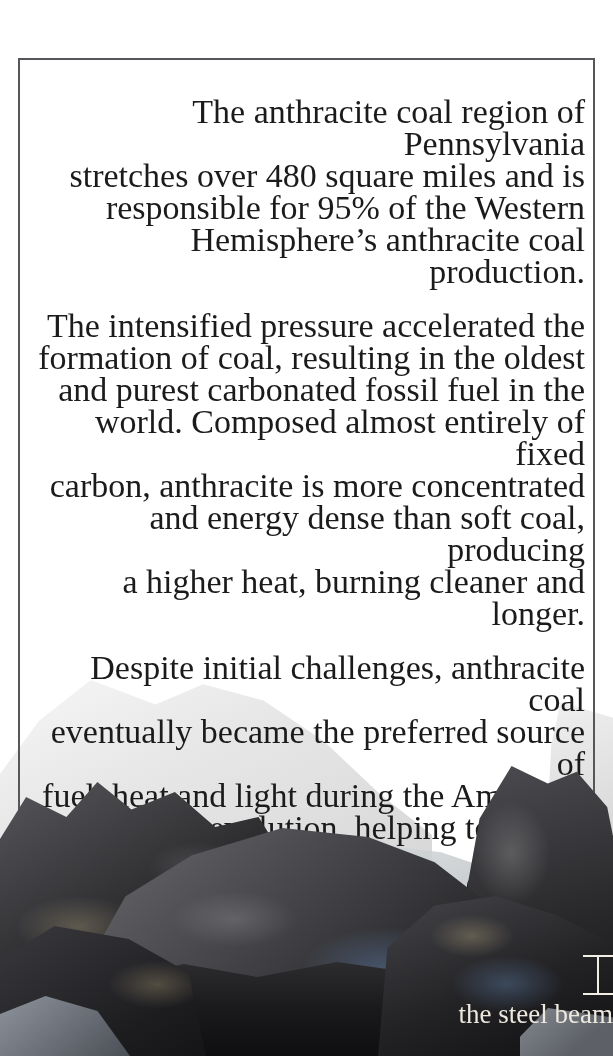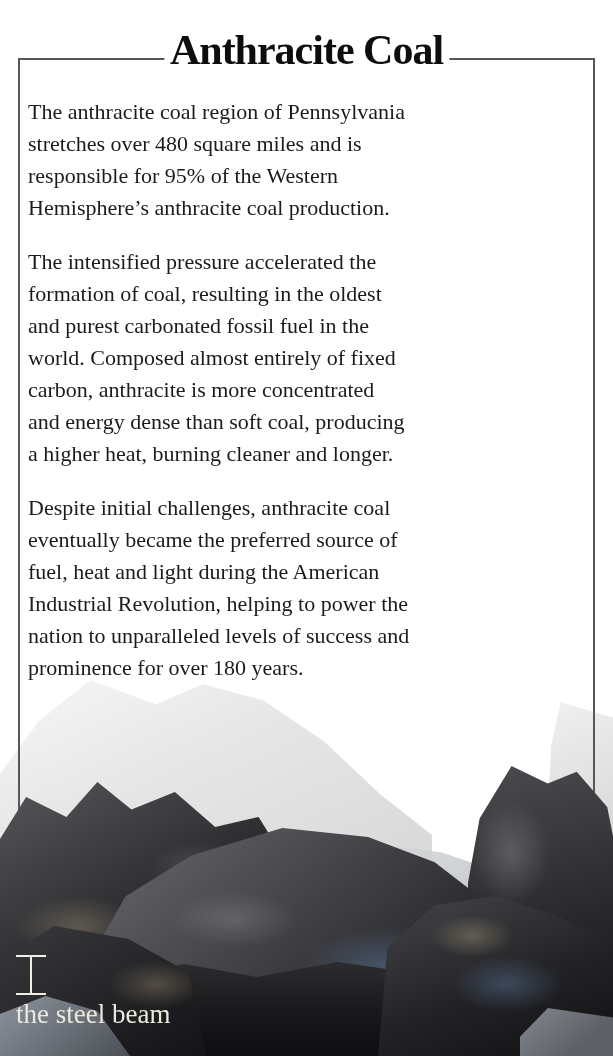--- a/index.html
+++ b/index.html
@@ -13,22 +13,22 @@
     position:absolute; left:18px; top:58px; width:573px; height:900px;
     border:2px solid #57575b; z-index:2; background:transparent;
   }
   .card-title {
     position:absolute; left:50%; top:26px; transform:translateX(-50%);
     z-index:3; background:#ffffff; padding:0 6px; white-space:nowrap;
     font-size:42px; line-height:48px; font-weight:700; letter-spacing:-1px;
     color:#0d0d0d;
   }
   .card-body {
-    padding:36px 8px 0; text-align:left;
-    font-size:22px; line-height:32px; color:#1b1b1b;
+    padding:36px 8px 0; text-align:right;
+    font-size:34px; line-height:32px; color:#1b1b1b;
   }
   .card-body p { margin:0 0 22px 0; }
   
   .rock { position:absolute; pointer-events:none; }
   .ghosts { position:absolute; inset:0; z-index:1; pointer-events:none; }
   .darks  { position:absolute; inset:0; z-index:4; pointer-events:none; }
   #g1 { left:0; top:676px; width:432px; height:204px; opacity:.42;
     background:linear-gradient(155deg,#ebebeb 0%,#c6c6c6 40%,#9f9f9f 100%);
     clip-path:polygon(0 100%,0 48%,9% 22%,21% 2%,36% 14%,47% 4%,61% 12%,75% 32%,88% 58%,100% 78%,100% 100%); }
   #g2 { left:248px; top:842px; width:322px; height:128px; opacity:.85;
@@ -69,21 +69,21 @@
                radial-gradient(60px 30px at 40% 25%,rgba(222,200,150,.28),transparent 70%),
                linear-gradient(160deg,#46464a 0%,#232326 55%,#101012 100%);
     clip-path:polygon(4% 32%,24% 6%,50% 0,76% 12%,100% 30%,100% 100%,0 100%); }
   #r8 { left:0; top:996px; width:130px; height:60px;
     background:linear-gradient(140deg,#8d939c 0%,#666b73 60%,#4a4e55 100%);
     clip-path:polygon(0 30%,35% 0,75% 25%,100% 100%,0 100%); }
   #r9 { left:520px; top:1008px; width:93px; height:48px;
     background:linear-gradient(140deg,#84888f 0%,#5d6167 70%);
     clip-path:polygon(0 60%,30% 0,100% 20%,100% 100%,0 100%); }
   
-  .brand { position:absolute; left:0; right:0; top:955px; z-index:6; text-align:left;margin-left:16px; }
+  .brand { position:absolute; left:0; right:0; top:955px; z-index:6; text-align:right; }
   .ibeam {
     display:inline-block; width:30px; height:36px; position:relative;
     border-top:2px solid #f1eee6; border-bottom:2px solid #f1eee6;
   }
   .ibeam::before {
     content:""; position:absolute; left:50%; top:0; bottom:0; width:2px;
     margin-left:-1px; background:#f1eee6;
   }
   .brand-text { margin-top:1px; font-size:27px; line-height:28px; color:#ece8de; }
 </style>
@@ -99,21 +99,20 @@
   </div>
 
   <div class="card">
     <div class="card-body">
       <p>The anthracite coal region of Pennsylvania<br>stretches over 480 square miles and is<br>responsible for 95% of the Western<br>Hemisphere’s anthracite coal production.</p>
       <p>The intensified pressure accelerated the<br>formation of coal, resulting in the oldest<br>and purest carbonated fossil fuel in the<br>world. Composed almost entirely of fixed<br>carbon, anthracite is more concentrated<br>and energy dense than soft coal, producing<br>a higher heat, burning cleaner and longer.</p>
       <p>Despite initial challenges, anthracite coal<br>eventually became the preferred source of<br>fuel, heat and light during the American<br>Industrial Revolution, helping to power the<br>nation to unparalleled levels of success and<br>prominence for over 180 years.</p>
     </div>
   </div>
 
-  <div class="card-title">Anthracite Coal</div>
 
   <div class="darks">
     <div class="rock" id="r1"></div>
     <div class="rock" id="r2"></div>
     <div class="rock" id="r4"></div>
     <div class="rock" id="r3"></div>
     <div class="rock" id="r5"></div>
     <div class="rock" id="r6"></div>
     <div class="rock" id="r7"></div>
     <div class="rock" id="r8"></div>

